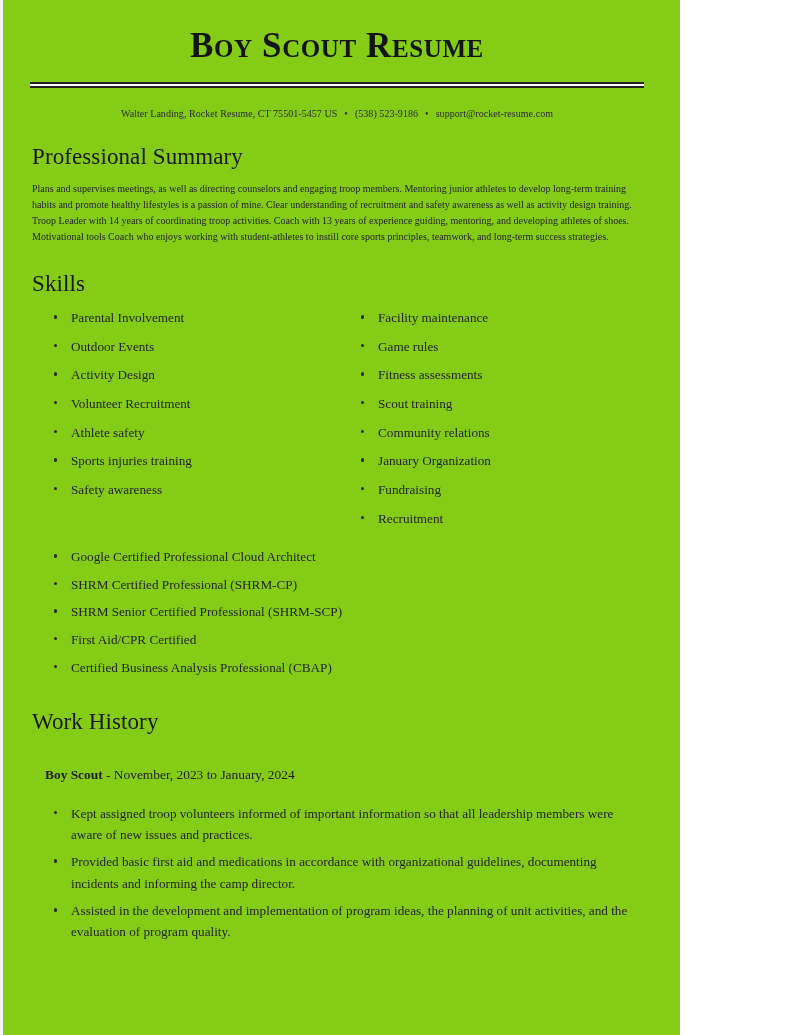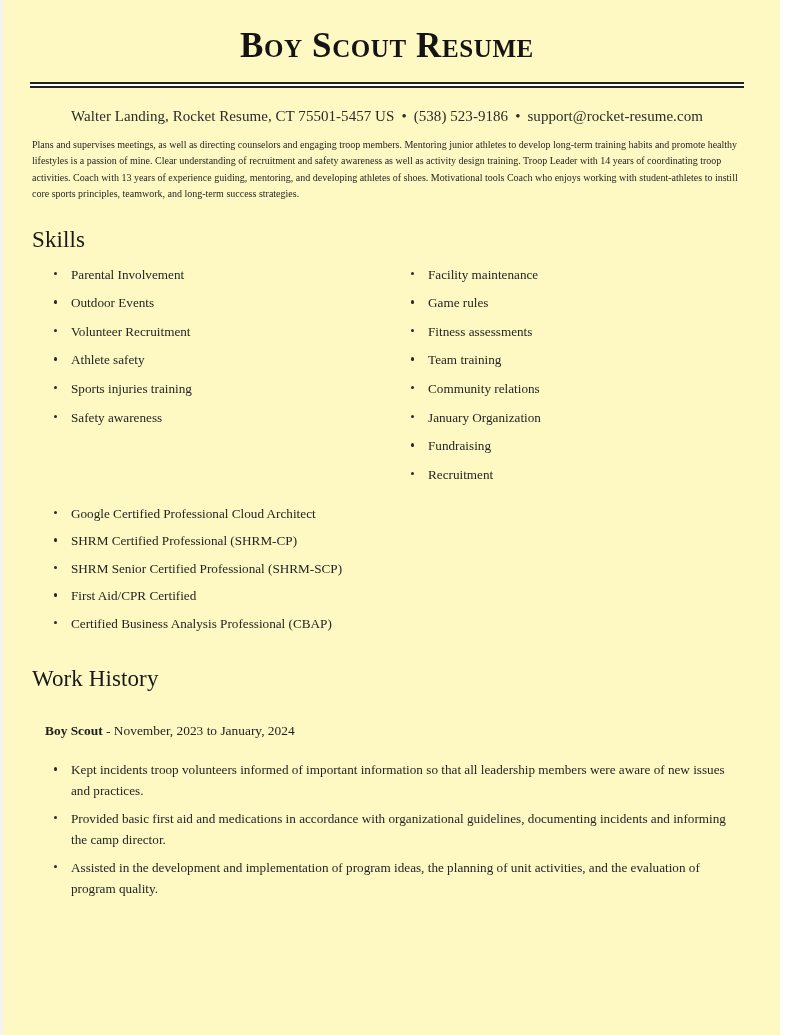--- a/index.html
+++ b/index.html
@@ -10,23 +10,23 @@
   body {
     width: 800px;
     height: 1035px;
     overflow: hidden;
     font-family: "Liberation Serif", "DejaVu Serif", serif;
     color: #1a1a1a;
     -webkit-font-smoothing: antialiased;
   }
   .page {
     position: relative;
-    width: 780px;
+    width: 680px;
     min-height: 1035px;
-    background: #fef9c3;
+    background: #84cc16;
     box-sizing: border-box;
     padding: 0 36px 0 30px;
   }
   .left-edge {
     position: absolute;
     left: 0; top: 0;
     width: 3px; height: 1035px;
     background: #f3f3f3;
   }
 
@@ -48,21 +48,21 @@
     height: 6px;
     border-top: 2px solid #222;
     border-bottom: 2px solid #222;
     background: #ffffff;
     box-sizing: border-box;
   }
   .contact-line {
     margin: 0;
     padding-top: 20px;
     text-align: center;
-    font-size: 15px;
+    font-size: 10px;
     color: #2b2b2b;
     letter-spacing: 0.05px;
   }
   .contact-sep {
     display: inline-block;
     padding: 0 7px;
     color: #2b2b2b;
   }
 
   
@@ -170,42 +170,44 @@
 
   <h1 class="resume-title">Boy Scout Resume</h1>
 
   <div class="rule-double"></div>
 
   <p class="contact-line">
     <span>Walter Landing, Rocket Resume, CT 75501-5457 US</span><span class="contact-sep">•</span><span>(538) 523-9186</span><span class="contact-sep">•</span><span>support@rocket-resume.com</span>
   </p>
 
   <div class="section">
+    <h2 class="section-title">Professional Summary</h2>
     <p class="summary-text">Plans and supervises meetings, as well as directing counselors and engaging troop members. Mentoring junior athletes to develop long-term training habits and promote healthy lifestyles is a passion of mine. Clear understanding of recruitment and safety awareness as well as activity design training. Troop Leader with 14 years of coordinating troop activities. Coach with 13 years of experience guiding, mentoring, and developing athletes of shoes. Motivational tools Coach who enjoys working with student-athletes to instill core sports principles, teamwork, and long-term success strategies.</p>
   </div>
 
   <div class="section">
     <h2 class="section-title">Skills</h2>
     <div class="skills-columns">
       <div class="skills-col">
         <ul class="bullets">
           <li>Parental Involvement</li>
           <li>Outdoor Events</li>
+          <li>Activity Design</li>
           <li>Volunteer Recruitment</li>
           <li>Athlete safety</li>
           <li>Sports injuries training</li>
           <li>Safety awareness</li>
         </ul>
       </div>
       <div class="skills-col">
         <ul class="bullets">
           <li>Facility maintenance</li>
           <li>Game rules</li>
           <li>Fitness assessments</li>
-          <li>Team training</li>
+          <li>Scout training</li>
           <li>Community relations</li>
           <li>January Organization</li>
           <li>Fundraising</li>
           <li>Recruitment</li>
         </ul>
       </div>
     </div>
   </div>
 
   <div class="section certs">
@@ -219,21 +221,21 @@
   </div>
 
   <div class="section">
     <h2 class="section-title">Work History</h2>
 
     <div class="job">
       <p class="job-line">
         <span class="job-title">Boy Scout</span><span class="job-dash"> - </span><span>November, 2023 to January, 2024</span>
       </p>
       <ul class="bullets">
-        <li>Kept incidents troop volunteers informed of important information so that all leadership members were aware of new issues and practices.</li>
+        <li>Kept assigned troop volunteers informed of important information so that all leadership members were aware of new issues and practices.</li>
         <li>Provided basic first aid and medications in accordance with organizational guidelines, documenting incidents and informing the camp director.</li>
         <li>Assisted in the development and implementation of program ideas, the planning of unit activities, and the evaluation of program quality.</li>
 
       </ul>
     </div>
 
   </div>
 </div>
 
 </body></html>

